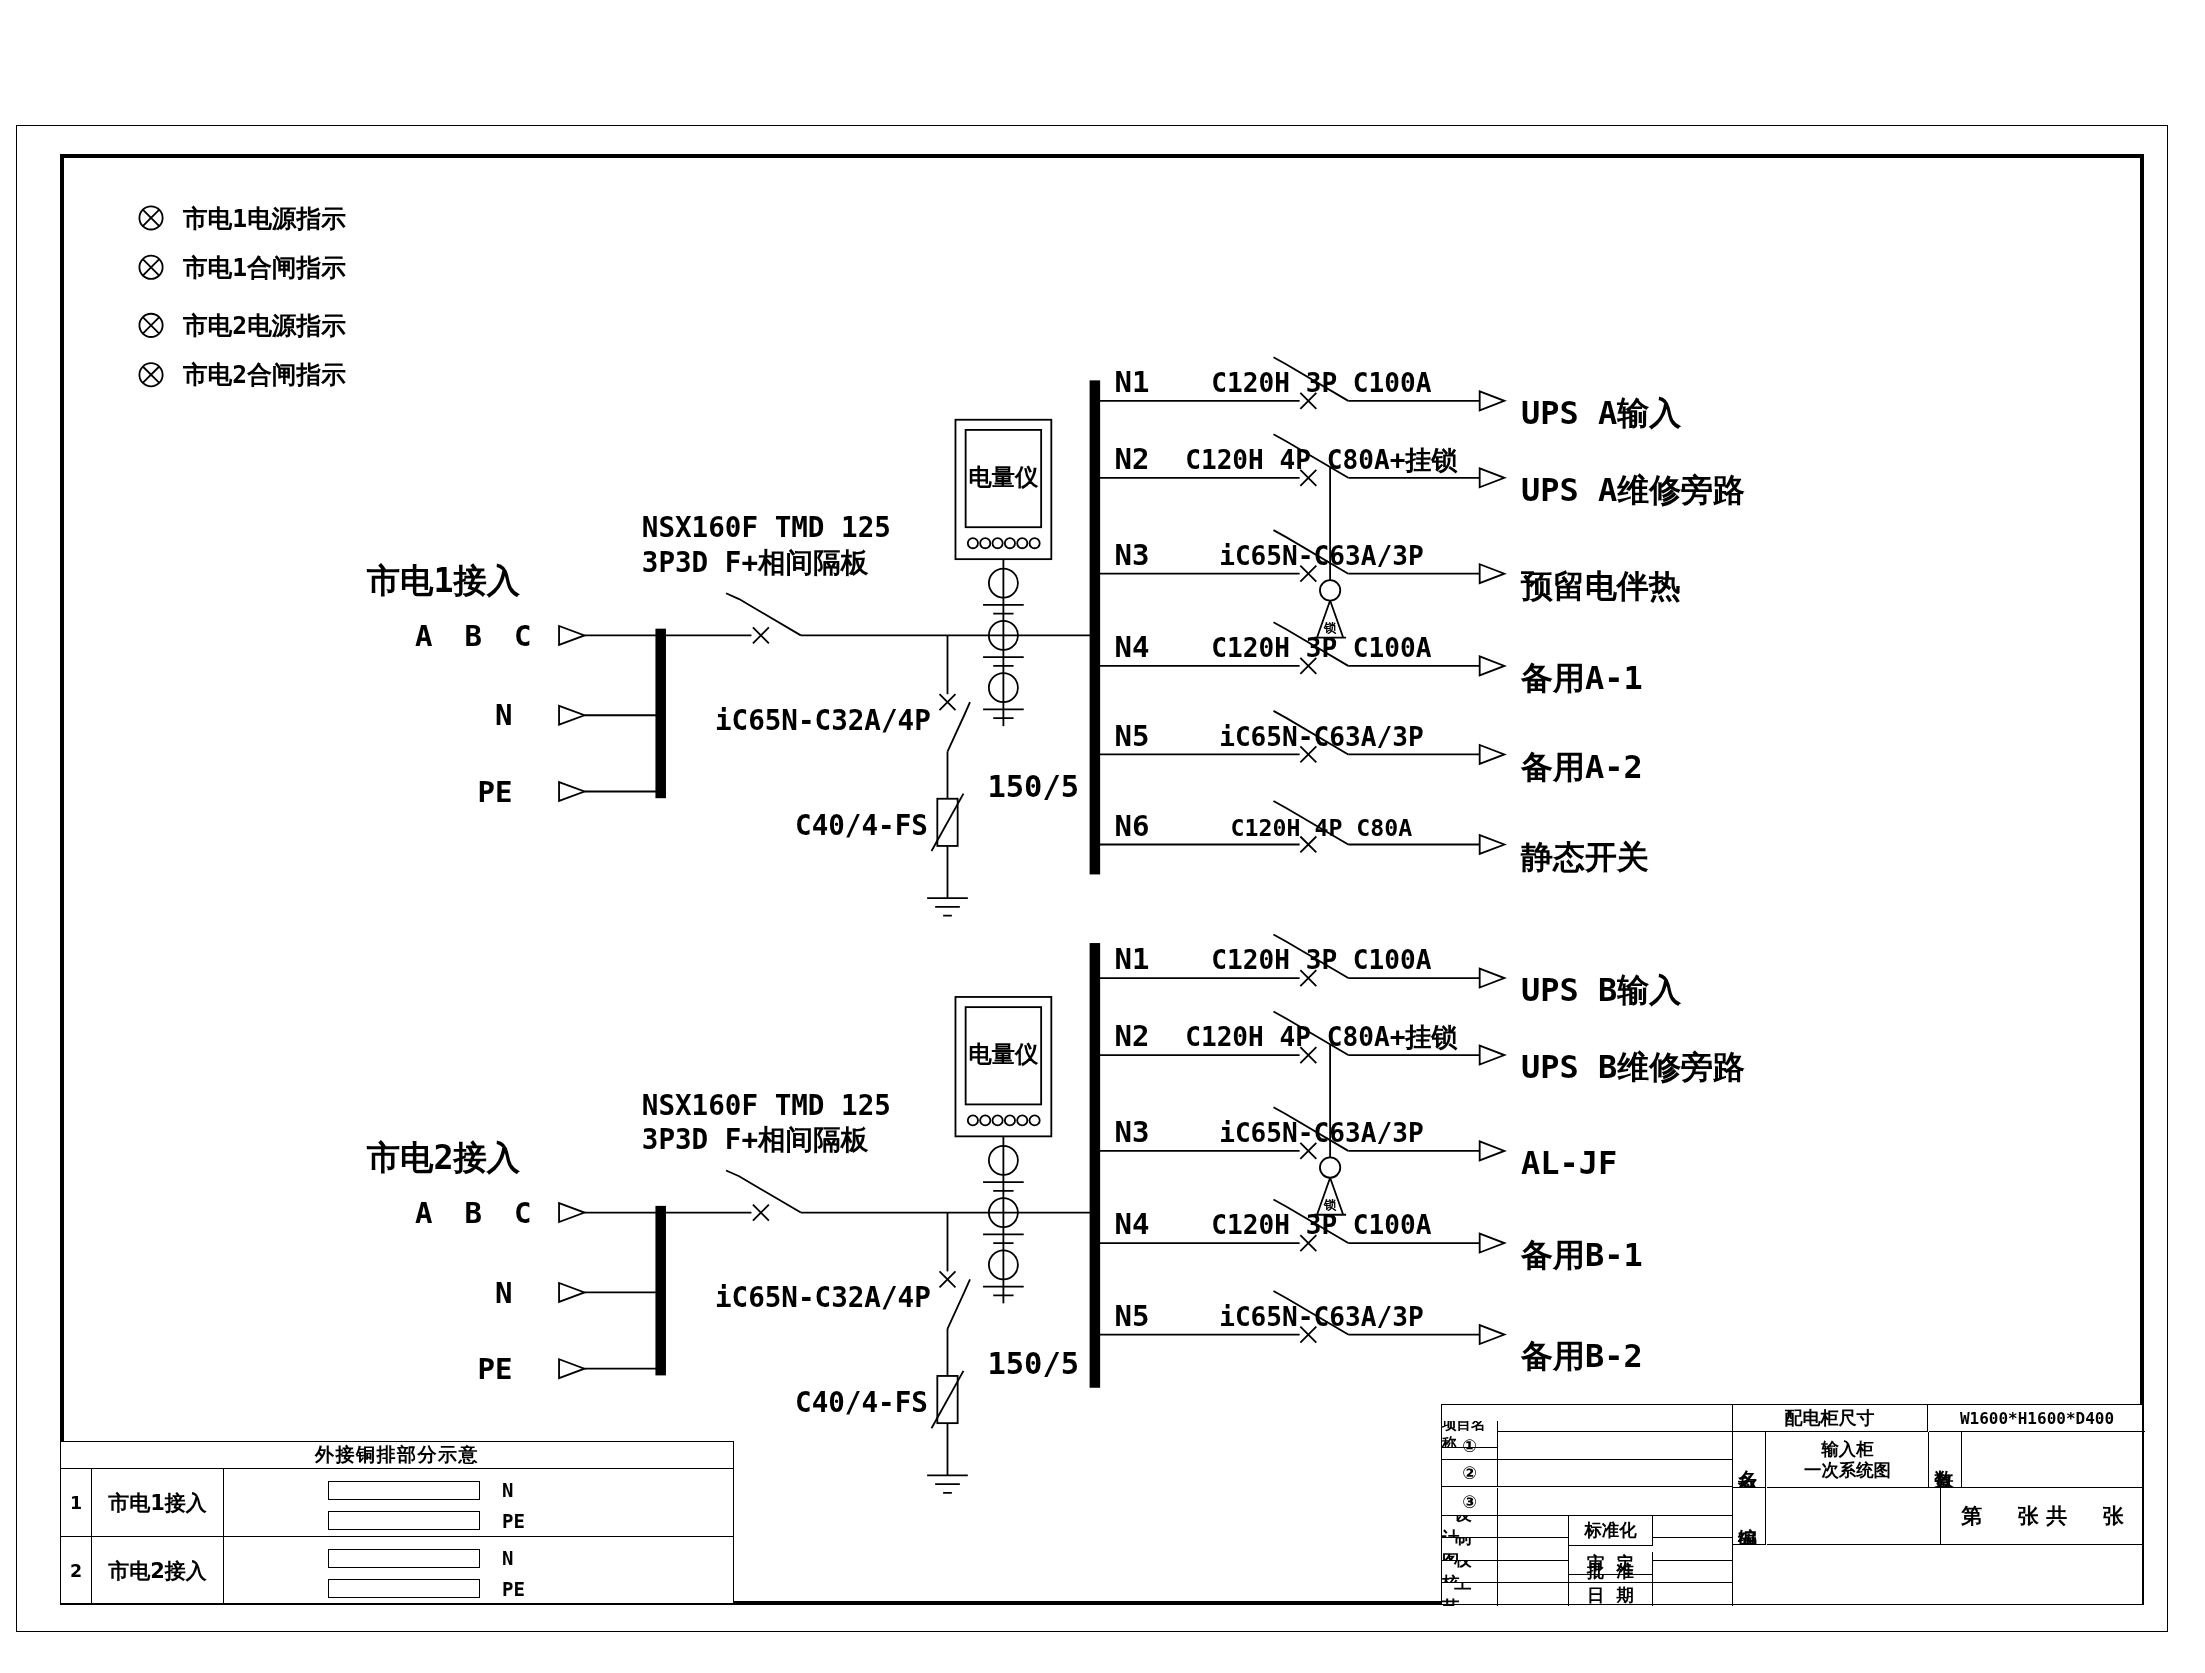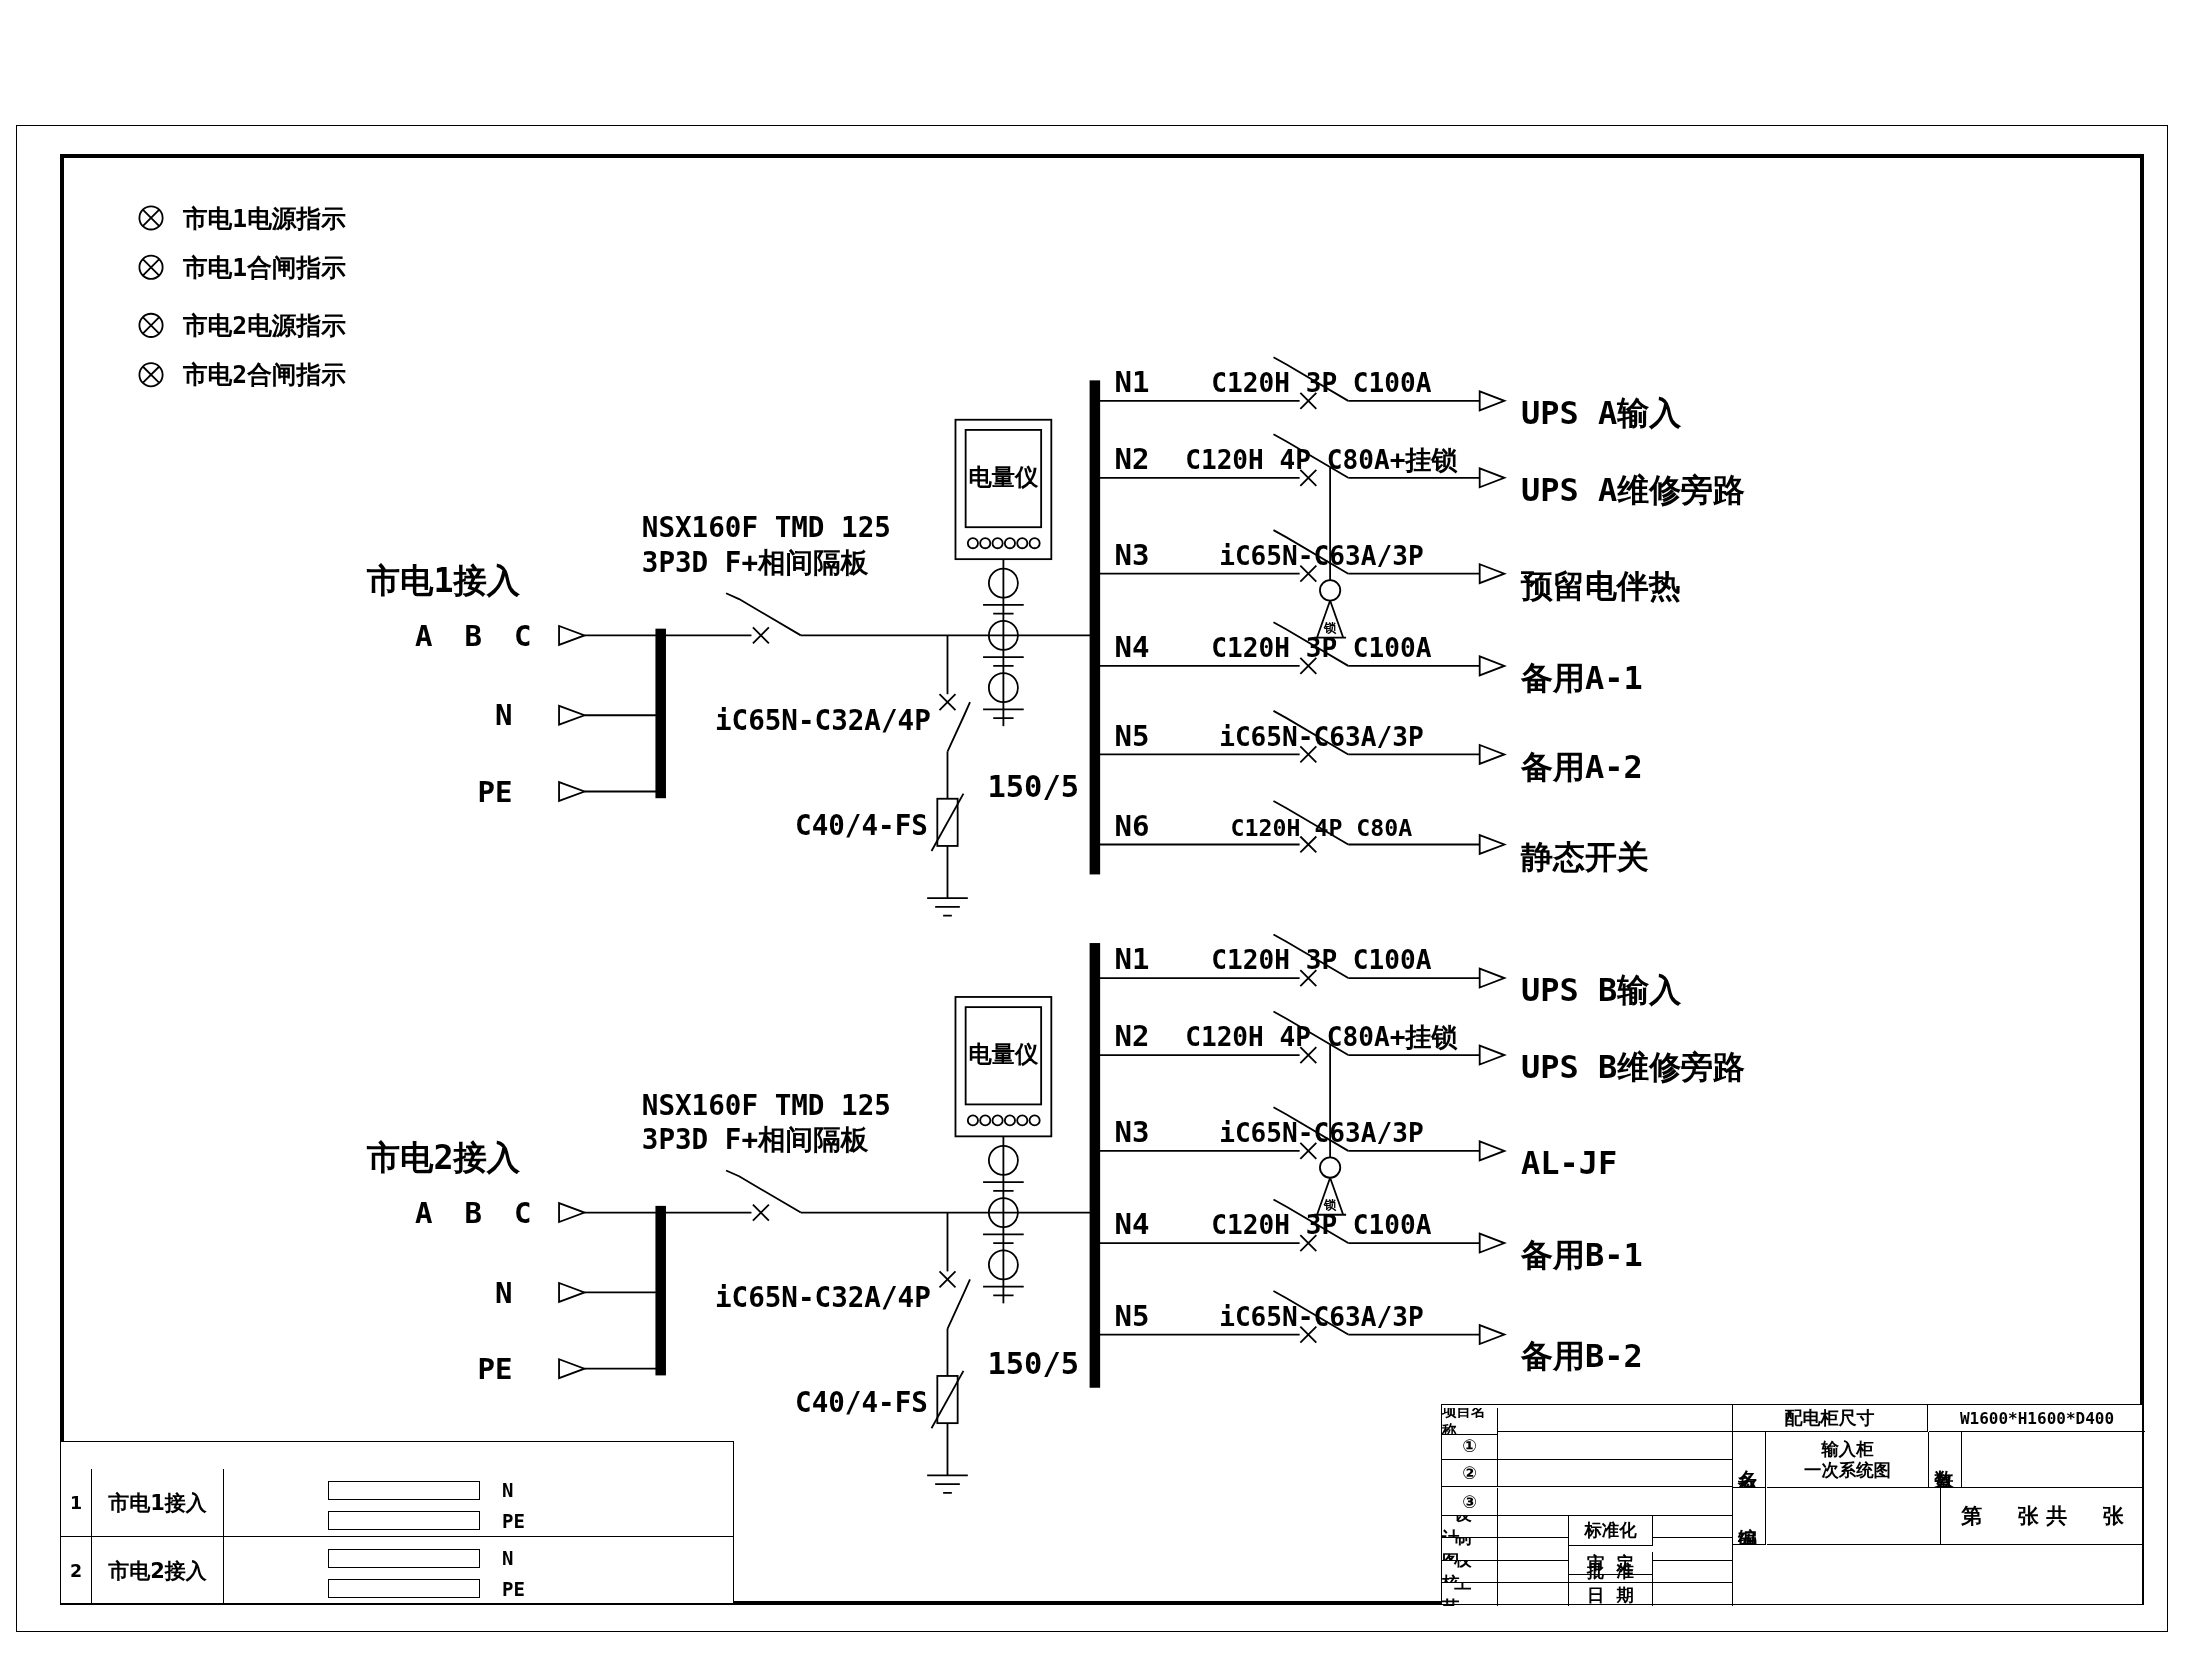--- a/index.html
+++ b/index.html
@@ -304,41 +304,42 @@
         <line x1="1857" y1="1838" x2="2038" y2="1838"></line>
         <polygon points="2038,1825 2038,1851 2072,1838" fill="#fff"></polygon>
         <text x="1535" y="1826" font-size="40" stroke="none" fill="#000">N5</text>
         <text x="1820" y="1826" font-size="36" text-anchor="middle" stroke="none" fill="#000">iC65N-C63A/3P</text>
         <text x="2095" y="1882" font-size="44" stroke="none" fill="#000">备用B-2</text>
       </g>
     </g>
   </svg>
 
   <div id="busbar-table">
+    <div class="hdr">外接铜排部分示意</div>
     <div class="bt-row r1">
       <div class="bt-no">1</div>
       <div class="bt-name">市电1接入</div>
       <div class="bt-bar" style="top:11.6px;"></div>
       <div class="bt-barlbl" style="top:11.6px;">N</div>
       <div class="bt-bar" style="top:42px;"></div>
       <div class="bt-barlbl" style="top:42px;">PE</div>
     </div>
     <div class="bt-row r2">
       <div class="bt-no">2</div>
       <div class="bt-name">市电2接入</div>
       <div class="bt-bar" style="top:11.6px;"></div>
       <div class="bt-barlbl" style="top:11.6px;">N</div>
       <div class="bt-bar" style="top:42px;"></div>
       <div class="bt-barlbl" style="top:42px;">PE</div>
     </div>
   </div>
 
   <div id="title-block">
 
-    <div class="tb small" style="left:0;top:3px;width:56px;height:27px;">项目名称</div>
+    <div class="tb small" style="left:0;top:16px;width:56px;height:27px;">项目名称</div>
     <div class="tb" style="left:56px;top:0;width:235px;height:27px;"></div>
     <div class="tb" style="left:290px;top:0;width:196px;height:27px;font-size:18px;">配电柜尺寸</div>
     <div class="tb mono noR" style="left:487px;top:0;width:216px;height:27px;">W1600*H1600*D400</div>
 
     <div class="tb" style="left:0;top:27px;width:56px;height:28px;">①</div>
     <div class="tb" style="left:56px;top:27px;width:235px;height:28px;"></div>
     <div class="tb" style="left:0;top:54px;width:56px;height:28px;">②</div>
     <div class="tb" style="left:56px;top:54px;width:235px;height:28px;"></div>
     <div class="tb" style="left:0;top:83px;width:56px;height:28px;">③</div>
     <div class="tb" style="left:56px;top:83px;width:235px;height:28px;"></div>

